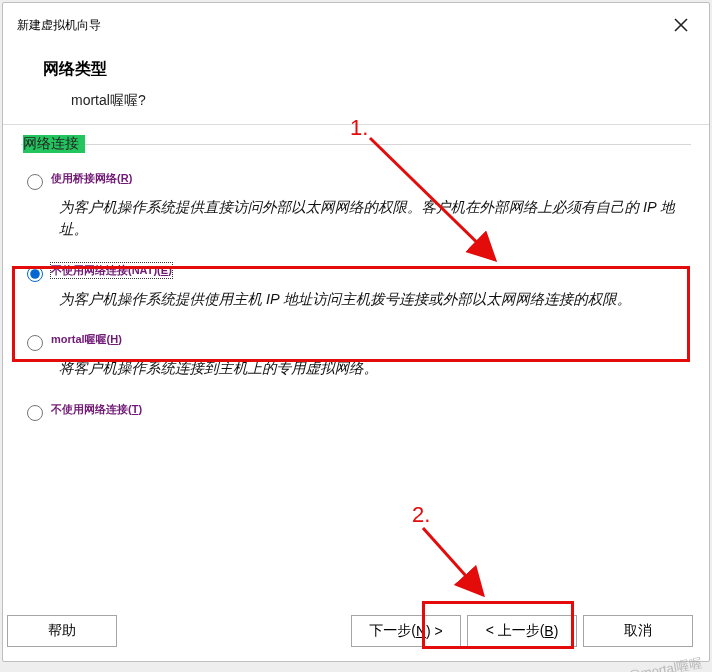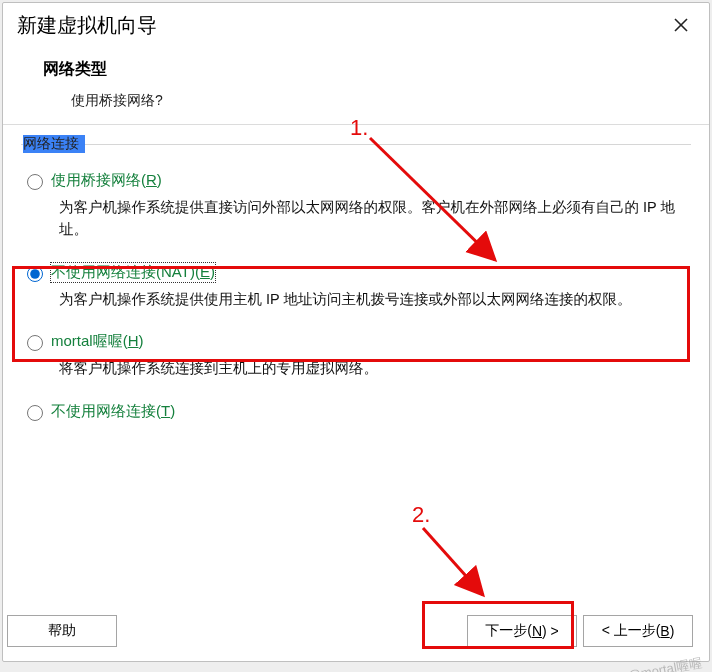--- a/index.html
+++ b/index.html
@@ -19,21 +19,21 @@
       border: 1px solid #bfbfbf;
       border-radius: 2px;
       display: flex;
       flex-direction: column;
     }
     .titlebar {
       display: flex;
       align-items: center;
       justify-content: space-between;
       padding: 8px 10px 6px 14px;
-      font-size: 20px;
+      font-size: 12px;
       border-bottom: 0px solid #e6e6e6;
     }
     .titlebar .close {
       width: 36px; height: 28px;
       display: flex; align-items: center; justify-content: center;
       cursor: pointer;
       font-size: 18px;
     }
     .header {
       padding: 14px 10px 14px 40px;
@@ -67,45 +67,47 @@
       margin-top: 4px;
       padding: 18px 6px 0 6px;
       height: 430px;
       position: relative;
     }
     fieldset.group legend {
       padding: 0 6px 0 0;
       margin-left: -4px;
       font-size: 14px;
       color: #222;
-      background: #3b82f6;
+      background: #22c55e;
     }
     .radio-row {
       display: flex;
       align-items: flex-start;
       margin-bottom: 6px;
     }
     .radio-row input[type=radio] {
       width: 16px; height: 16px;
       margin-top: 3px;
       accent-color: #0066d1;
     }
     .radio-row label {
       margin-left: 8px;
-      font-size: 15px;
-      color: #15803d;
+      font-size: 11px;
+      color: #701a75;
+      font-weight: bold;
     }
     .radio-row label .u { text-decoration: underline; }
     .radio-desc {
       margin-left: 32px;
       margin-right: 4px;
       font-size: 14.5px;
       color: #111;
       line-height: 1.55;
       margin-bottom: 22px;
+      font-style: italic;
     }
     .radio-block4 { }
     .highlight-box {
       position: absolute;
       border: 3px solid #e40b0b;
       pointer-events: none;
     }
     .hb1 { left: 12px; top: 266px; width: 678px; height: 96px; }
     .hb2 { left: 422px; top: 601px; width: 152px; height: 48px; }
     .anno {
@@ -161,21 +163,21 @@
     <div class="close">
       <svg width="14" height="14" viewBox="0 0 14 14">
         <line x1="1" y1="1" x2="13" y2="13" stroke="#222" stroke-width="1.6"></line>
         <line x1="13" y1="1" x2="1" y2="13" stroke="#222" stroke-width="1.6"></line>
       </svg>
     </div>
   </div>
 
   <div class="header">
     <div class="h1">网络类型</div>
-    <div class="h2">使用桥接网络?</div>
+    <div class="h2">mortal喔喔?</div>
   </div>
 
   <div class="separator"></div>
 
   <div class="content">
     <fieldset class="group">
       <legend>网络连接</legend>
 
       <div class="radio-row">
         <input type="radio" name="net" style="">
@@ -217,20 +219,21 @@
     <button class="btn">
       <span>下一步(</span>
         <span class="u">N</span>
         <span>) &gt;</span>
     </button>
     <button class="btn">
       <span>&lt; 上一步(</span>
         <span class="u">B</span>
         <span>)</span>
     </button>
+    <button class="btn">取消</button>
   </div>
 </div>
 
 <div class="highlight-box hb1"></div>
 <div class="highlight-box hb2"></div>
 <div class="anno a1">1.</div>
 <div class="anno a2">2.</div>
 
 <svg class="arrow" style="left:350px; top:130px;" width="180" height="150">
   <defs>

